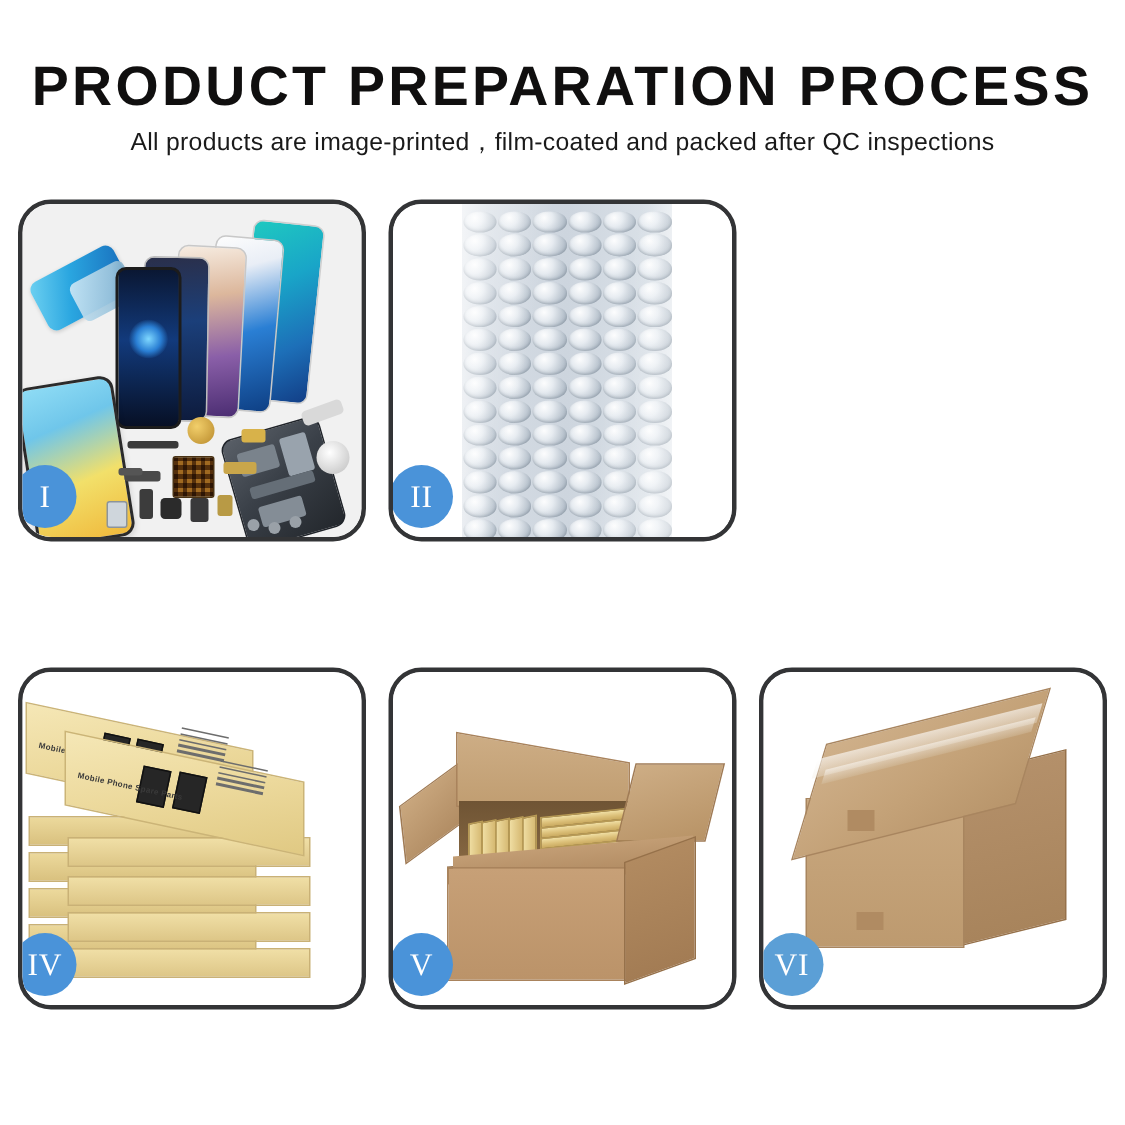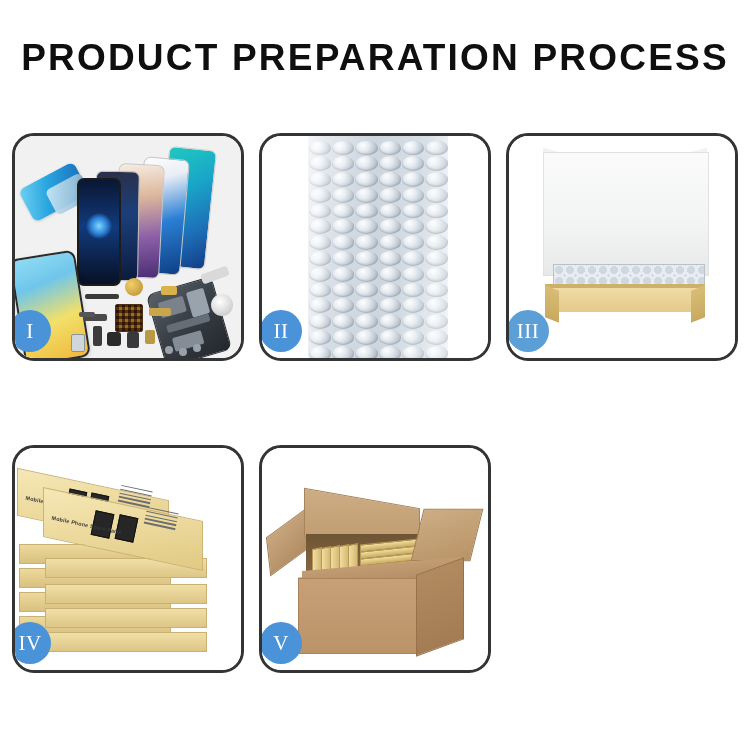--- a/index.html
+++ b/index.html
@@ -238,20 +238,21 @@
   .c6tab{position:absolute;background:#b08b62;}
   .c6tab.one{left:56px;top:92px;width:18px;height:14px;}
   .c6tab.two{left:62px;top:160px;width:18px;height:12px;}
 </style>
 </head>
 <body>
 
 <div class="page">
 
   <div class="title">PRODUCT PREPARATION PROCESS</div>
+  <div class="subtitle">All products are image-printed，film-coated and packed after QC inspections</div>
 
   <div class="grid">
 
     <div class="cell c0">
       <div class="frame">
         <div class="inner p1">
           <div class="film"></div>
           <div class="film2"></div>
           <div class="ph f6"></div>
           <div class="ph f5"></div>
@@ -377,35 +378,20 @@
                 <div class="bub"></div>
                 <div class="bub"></div>
               </div>
             <div class="bwsheen"></div>
           </div>
         </div>
         <div class="badge">II</div>
       </div>
     </div>
 
-    <div class="cell c2">
-      <div class="frame">
-        <div class="inner p3">
-          <div class="lidflapL"></div>
-          <div class="lidflapR"></div>
-          <div class="lid3"></div>
-          <div class="bw3"></div>
-          <div class="boxedge3"></div>
-          <div class="boxfront3"></div>
-          <div class="boxbot3"></div>
-          <div class="boxbot3r"></div>
-        </div>
-        <div class="badge">III</div>
-      </div>
-    </div>
 
     <div class="cell c3">
       <div class="frame">
         <div class="inner p4">
           <div class="stack">
             <div class="sbl s1"></div>
             <div class="sbl s2"></div>
             <div class="sbl s3"></div>
             <div class="sbl s4"></div>
             <div class="sbr t1"></div>
@@ -464,15 +450,29 @@
           <div class="c5flapR"></div>
           <div class="c5rim"></div>
           <div class="c5flapFront"></div>
           <div class="c5front"></div>
           <div class="c5sidewrap"></div>
         </div>
         <div class="badge">V</div>
       </div>
     </div>
 
+    <div class="cell c5">
+      <div class="frame">
+        <div class="inner p6">
+          <div class="c6sideskew"></div>
+          <div class="c6front"></div>
+          <div class="c6top"></div>
+          <div class="c6tape"></div>
+          <div class="c6seam"></div>
+          <div class="c6tab one"></div>
+          <div class="c6tab two"></div>
+        </div>
+        <div class="badge">VI</div>
+      </div>
+    </div>
 
   </div>
 </div>
 
 </body></html>

